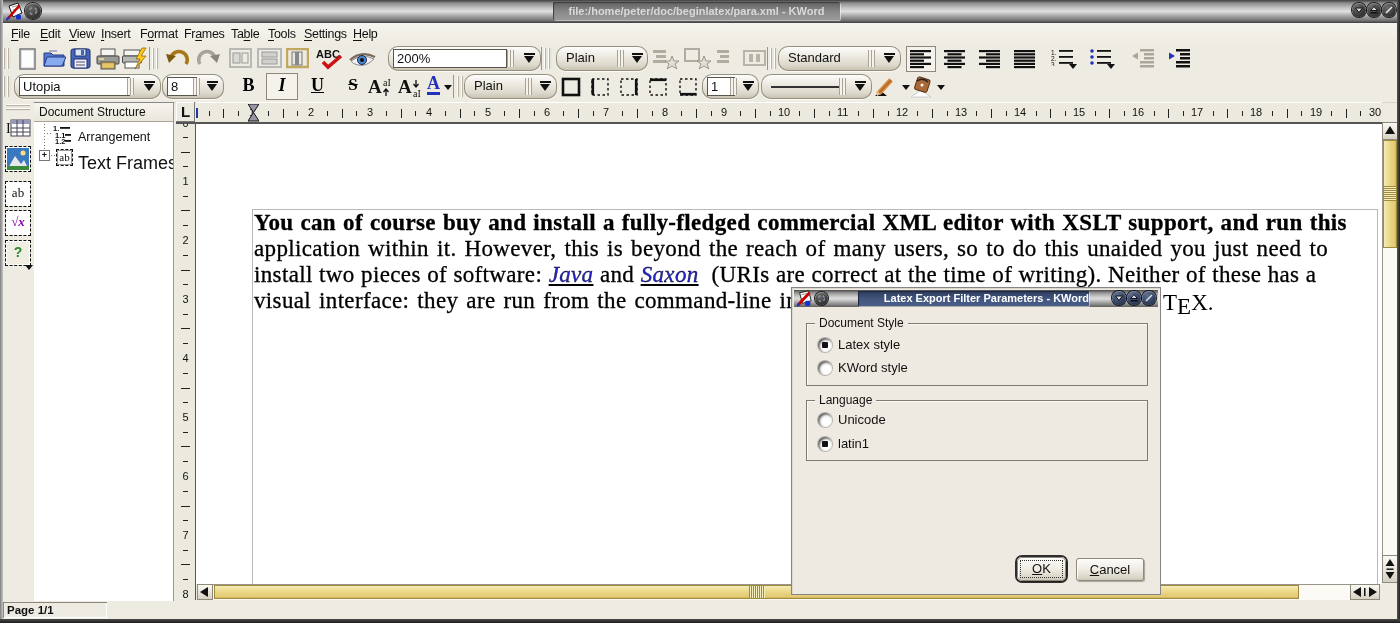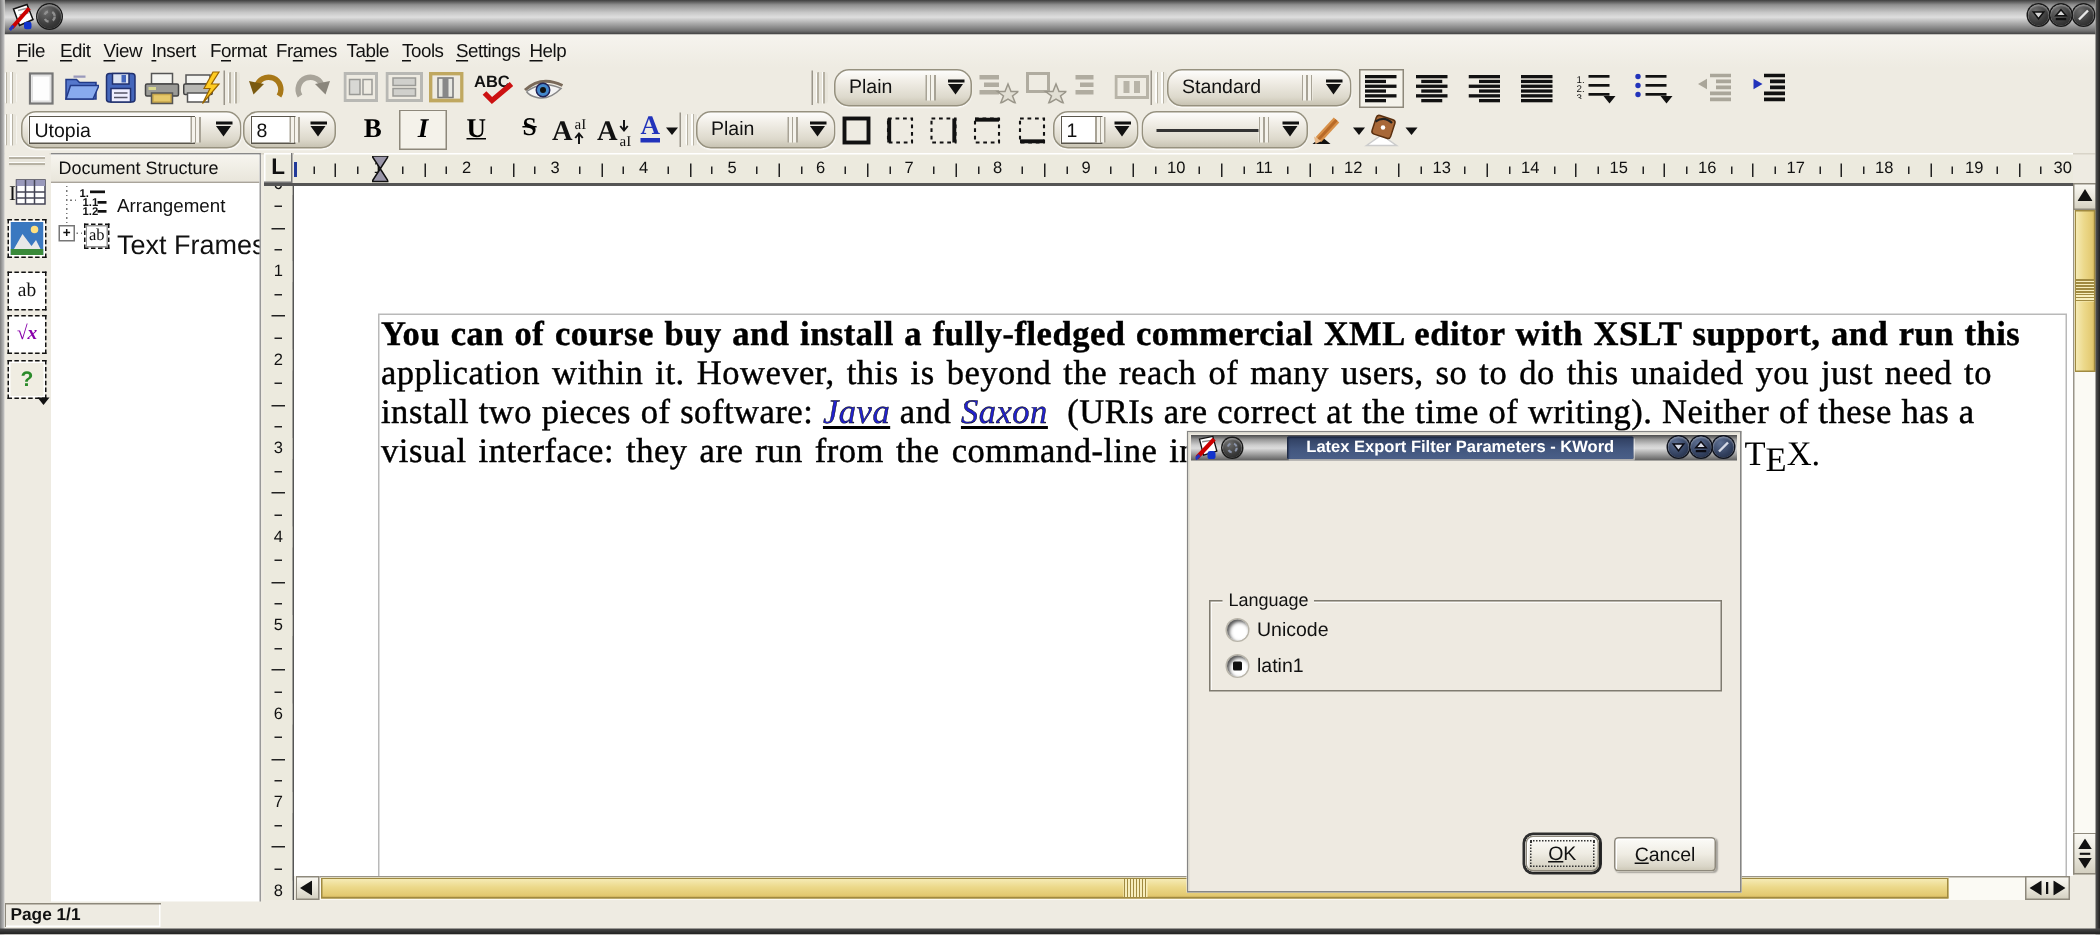--- a/index.html
+++ b/index.html
@@ -59,21 +59,21 @@
 #vscroll{left:1382px;top:122px;width:16px;height:461px;background:#fbfaf4;box-shadow:inset 1px 1px 0 #9a958a;}
 #hscroll{left:197px;top:584px;width:1183px;height:16px;background:#fbfaf4;box-shadow:inset 1px 1px 0 #9a958a;}
 .thumbv{position:absolute;left:1px;width:14px;background:linear-gradient(90deg,#f7eebd,#ecd98b 45%,#e3c970 85%,#b89a48);box-shadow:inset 0 0 0 1px #a08a40;}
 .thumbh{position:absolute;top:1px;height:14px;background:linear-gradient(180deg,#f7eebd,#ecd98b 45%,#e3c970 85%,#b89a48);box-shadow:inset 0 0 0 1px #a08a40;}
 
 #statusbar{left:3px;top:601px;width:1394px;height:18px;background:#eeebe2;font-size:11.5px;color:#111;}
 #pagefld{position:absolute;left:0;top:1px;width:104px;height:16px;box-shadow:inset 1px 1px 0 #8d887b, inset -1px -1px 0 #fff;line-height:16px;padding-left:4px;box-sizing:border-box;font-weight:bold;}
 
 #dialog{left:791px;top:287px;width:370px;height:308px;background:#eeeae1;box-shadow:inset 0 0 0 1px #858585, inset 1px 1px 0 1px #d9d7ce;}
 #dtitle{position:absolute;left:3px;top:3px;width:364px;height:17px;background:linear-gradient(180deg,#4a4a4a 0%,#989898 18%,#cdcdcd 40%,#dcdcdc 52%,#a8a8a8 72%,#5f5f5f 100%);}
-#dtrec{position:absolute;left:64px;top:1px;width:231px;height:15px;background:linear-gradient(180deg,#2e3d5e,#42567e 55%,#4a5f88);box-shadow:inset 1px 1px 1px #1c2740, 1px 1px 0 rgba(255,255,255,.45);color:#fff;font-weight:bold;font-size:11px;text-align:center;line-height:15px;border-radius:1px;}
+#dtrec{position:absolute;left:64px;top:1px;width:231px;height:15px;background:linear-gradient(180deg,#2e3d5e,#42567e 55%,#4a5f88);box-shadow:inset 1px 1px 1px #1c2740, 1px 1px 0 rgba(255,255,255,.45);color:#fff;font-weight:bold;font-size:11px;text-align:right;line-height:15px;border-radius:1px;}
 .dbtn{position:absolute;top:1px;width:14px;height:14px;border-radius:50%;background:radial-gradient(circle at 35% 30%,#5d6f92,#32405e 60%,#1f2940);box-shadow:0 0 0 1px #10141f, inset 0 1px 1px rgba(255,255,255,.3);}
 .grp{position:absolute;left:15px;width:340px;border:1px solid #7f7b70;box-shadow:inset 1px 1px 0 rgba(255,255,255,.75);}
 .glab{position:absolute;left:8px;top:-8px;background:#eeeae1;padding:0 4px;font-size:12px;color:#111;}
 .radio{position:absolute;left:11px;width:14px;height:14px;border-radius:50%;background:#fff;box-shadow:inset 1.5px 1.5px 2.5px rgba(40,40,40,.8), inset -1px -1px 1px rgba(255,255,255,.9), 0 0 0 1px #b9b5aa;}
 .radio.on:after{content:"";position:absolute;left:4px;top:4px;width:6px;height:6px;background:#111;border-radius:1px;}
 .rlab{position:absolute;left:31px;font-size:13px;color:#111;}
 .pbtn{position:absolute;height:24px;background:linear-gradient(180deg,#fdfdfa,#efece3 50%,#d9d5c7 85%,#c9c4b2);box-shadow:inset 0 0 0 1px #8e897c, inset 1px 1px 0 1px #fff, 1px 1px 1px rgba(0,0,0,.3);border-radius:3px;font-size:13px;color:#111;text-align:center;}
 </style></head>
 <body>
 <div id="win">
@@ -84,20 +84,21 @@
   <line x1="7" y1="8" x2="13" y2="6.5" stroke="#999" stroke-width="1"></line>
   <rect x="10" y="12.5" width="5" height="5" rx="1.5" fill="#1133cc"></rect>
   <line x1="2" y1="16.5" x2="13.5" y2="3.5" stroke="#cc0000" stroke-width="2.6"></line>
   <line x1="0.5" y1="18" x2="3" y2="15.2" stroke="#2233bb" stroke-width="2"></line>
  </svg>
  <div class="cbtn" style="left:22px;">
         <svg width="16" height="16">
           <circle cx="8" cy="8" r="3.5" fill="none" stroke="#909090" stroke-width="1.6" stroke-dasharray="3 3"></circle>
         </svg>
       </div>
+ <div class="trec" style="left:550px;width:287px;">file:/home/peter/doc/beginlatex/para.xml - KWord</div>
  <div class="cbtn" style="left:1349px;width:14px;height:14px;">
         <svg width="14" height="14">
           <polygon points="3.5,5 10.5,5 7,9.5" fill="#d6d6d6" stroke="#111" stroke-width="1"></polygon>
         </svg>
       </div>
  <div class="cbtn" style="left:1364px;width:14px;height:14px;">
         <svg width="14" height="14">
           <polygon points="7,3.5 10.5,7.5 3.5,7.5" fill="#d6d6d6" stroke="#111" stroke-width="1"></polygon>
           <rect x="3.5" y="9" width="7" height="1.5" fill="#111"></rect>
         </svg>
@@ -180,20 +181,25 @@
  <svg class="abs" style="left:312px;top:2px" width="30" height="24">
         <text x="1" y="11" font-family="Liberation Sans" font-size="11" font-weight="bold" fill="#111">ABC</text>
         <path d="M8 15 L13 20 L26 9" fill="none" stroke="#cc1111" stroke-width="3.5"></path>
       </svg>
  <svg class="abs" style="left:345px;top:3px" width="29" height="21">
         <path d="M2 12 Q13 2 27 9" fill="none" stroke="#7a6a5a" stroke-width="2"></path>
         <path d="M3 13 Q14 5 26 11 Q18 19 10 17 Q5 16 3 13" fill="#f4f4f4" stroke="#888"></path>
         <circle cx="14" cy="12" r="4.5" fill="#4488cc" stroke="#225"></circle>
         <circle cx="14" cy="12" r="2" fill="#111"></circle>
       </svg>
+ <div class="combo" style="left:385px;width:153px;top:1px">
+  <div class="cfield" style="width:110px">200%</div>
+        <div class="cgrip" style="right:27px"></div>
+        <div class="carr" style="right:5px"></div>
+ </div>
  <div class="tsep" style="left:538px"></div>
  <div class="handle" style="left:541px"></div>
  <div class="combo" style="left:553px;width:92px;top:1px">
   <div class="clabel">Plain</div>
         <div class="cgrip" style="right:24px"></div>
         <div class="carr" style="right:4px"></div>
  </div>
  <svg class="abs" style="left:649px;top:3px" width="27" height="21">
         <rect x="1" y="2" width="13" height="3" fill="#b0aca0"></rect>
         <rect x="4" y="7" width="10" height="3" fill="#b0aca0"></rect>
@@ -612,20 +618,27 @@
             <polygon points="3.5,5 10.5,5 7,9.5" fill="#d6dae6" stroke="#0c0c14" stroke-width="1"></polygon>
           </svg></div>
   <div class="dbtn" style="left:333px"><svg width="14" height="14">
             <polygon points="7,3.5 10.5,7.5 3.5,7.5" fill="#d6dae6" stroke="#0c0c14" stroke-width="1"></polygon>
             <rect x="3.5" y="9" width="7" height="1.5" fill="#0c0c14"></rect>
           </svg></div>
   <div class="dbtn" style="left:348px"><svg width="14" height="14">
             <line x1="4" y1="10" x2="10" y2="4" stroke="#d6dae6" stroke-width="1.6"></line>
           </svg></div>
  </div>
+ <div class="grp" style="top:36px;height:61px">
+  <div class="glab">Document Style</div>
+  <div class="radio on" style="top:14px"></div>
+        <div class="rlab" style="top:13px">Latex style</div>
+  <div class="radio" style="top:37px"></div>
+        <div class="rlab" style="top:36px">KWord style</div>
+ </div>
  <div class="grp" style="top:113px;height:59px">
   <div class="glab">Language</div>
   <div class="radio" style="top:12px"></div>
         <div class="rlab" style="top:11px">Unicode</div>
   <div class="radio on" style="top:36px"></div>
         <div class="rlab" style="top:35px">latin1</div>
  </div>
  <div class="abs" style="left:224px;top:268px;width:49px;height:24px;border:2px solid #2e2e2e;border-radius:7px;background:#eeeae1">
   <div class="pbtn" style="left:0px;top:0px;width:49px;height:24px;line-height:24px;border-radius:5px"><span style="outline:1px dotted #333;outline-offset:-4px;display:inline-block;width:100%;height:100%;box-sizing:border-box"><u>O</u>K</span></div>
  </div>

